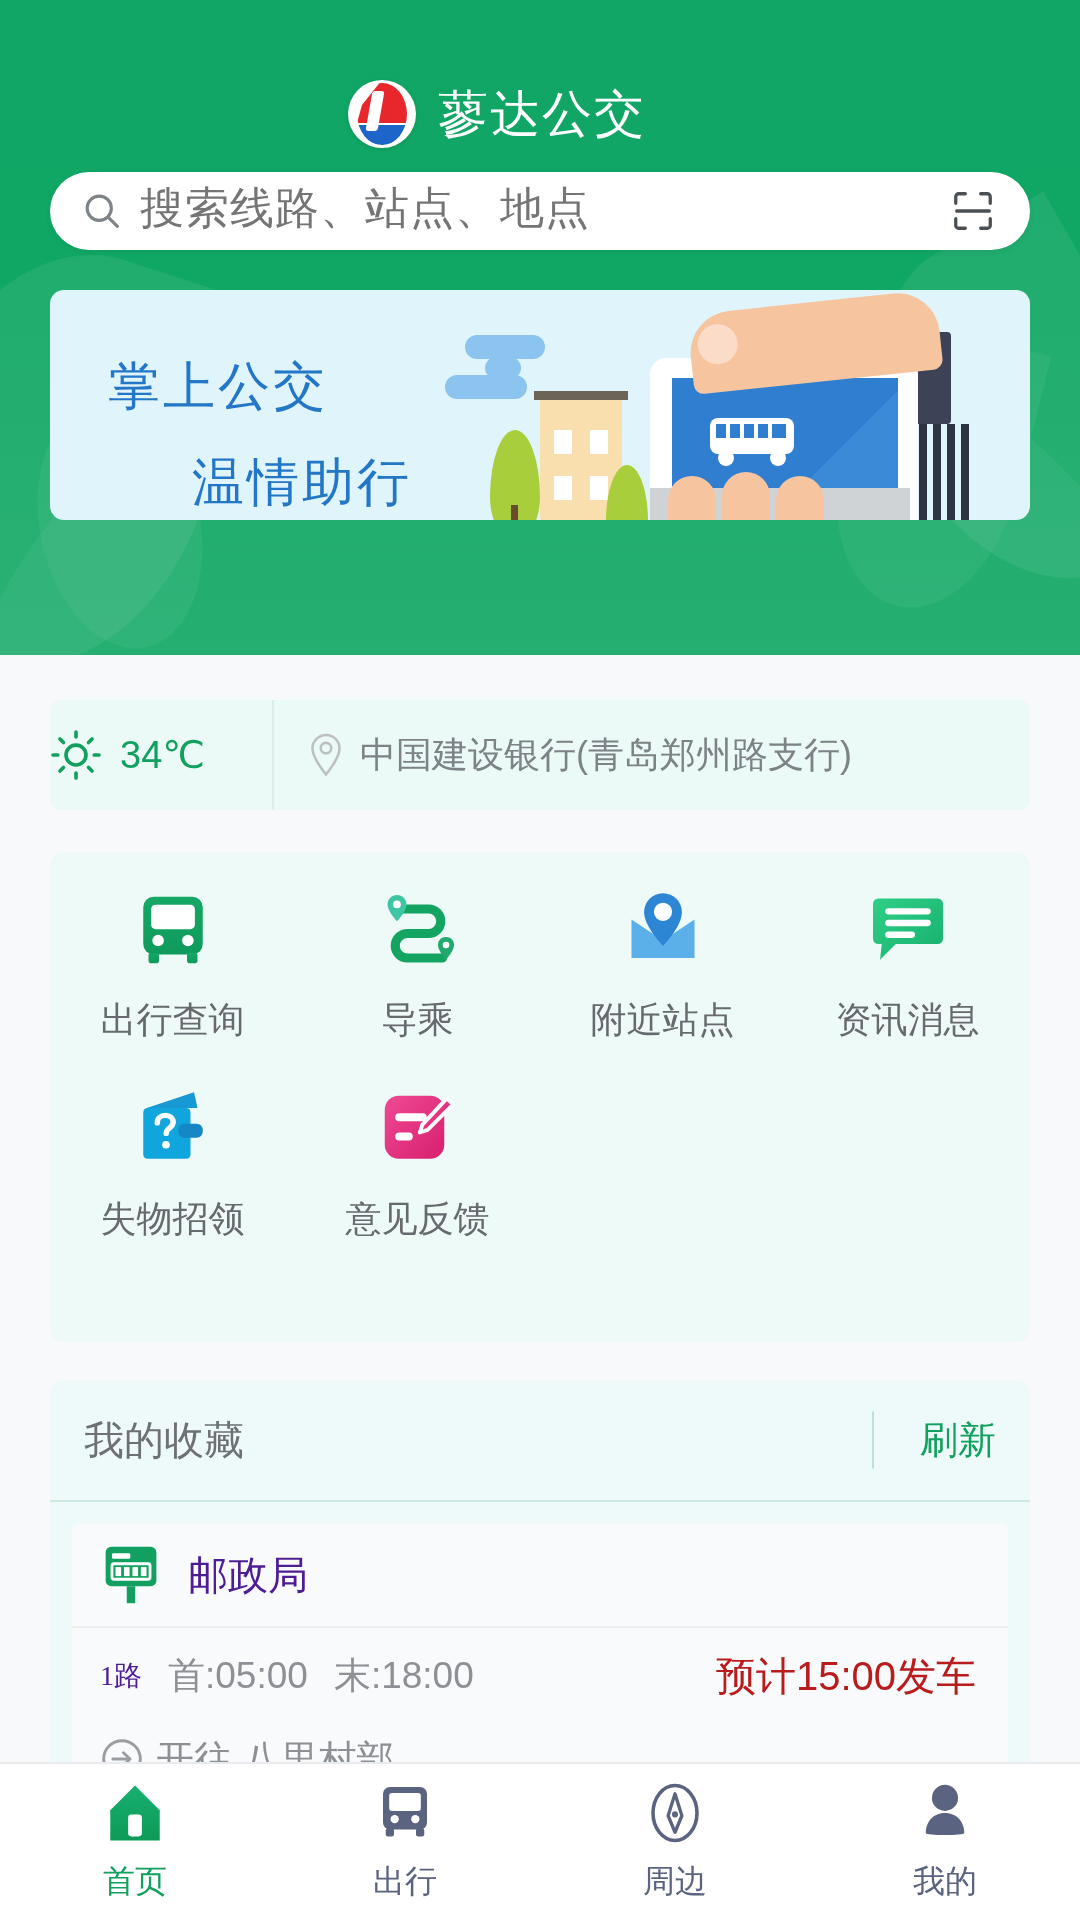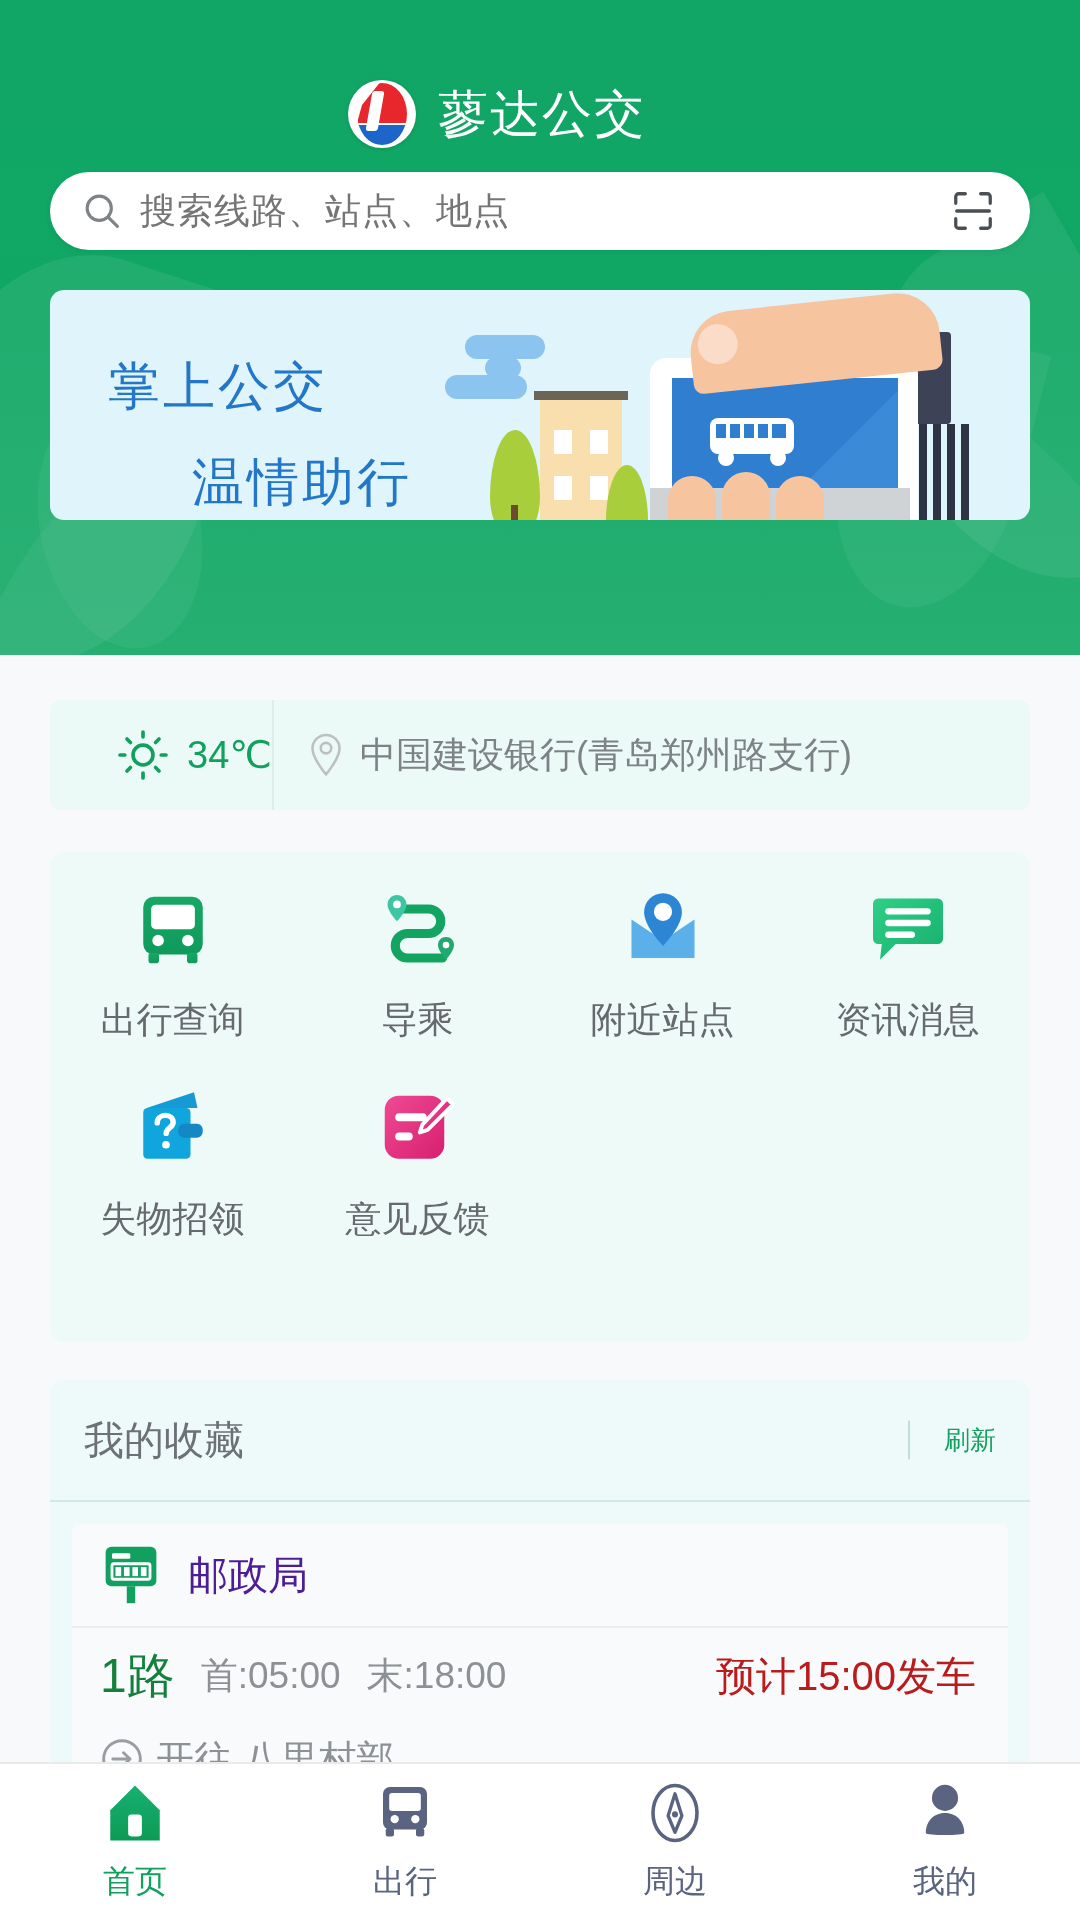--- a/index.html
+++ b/index.html
@@ -116,23 +116,23 @@
     background: #ffffff;
     border-radius: 39px;
     display: flex; align-items: center;
     padding: 0 34px 0 30px;
     box-shadow: 0 2px 6px rgba(0,0,0,0.06);
   }
   .search-ico { width: 44px; height: 44px; flex: 0 0 auto; }
   .search-ph {
     flex: 1 1 auto;
     margin-left: 16px;
-    color: #b91c1c; font-size: 36px; letter-spacing: 1px;
+    color: #b91c1c; font-size: 44px; letter-spacing: 1px;
     background: transparent; border: none; outline: none;
-    font-family: Liberation Serif, serif;
+    font-family: Liberation Mono, monospace;
   }
   .scan-ico { width: 46px; height: 46px; flex: 0 0 auto; }
 
   
   .banner {
     position: absolute; left: 50px; top: 290px;
     width: 980px; height: 230px;
     background: #dff4fb;
     border-radius: 14px;
     overflow: hidden;
@@ -247,21 +247,21 @@
   
   .weather {
     position: absolute; left: 50px; top: 700px;
     width: 980px; height: 110px;
     background: #ecfaf7;
     border-radius: 10px;
     display: flex; align-items: center;
   }
   .weather .left {
     width: 224px; height: 100%;
-    display: flex; align-items: center; justify-content: flex-end; gap: 18px;
+    display: flex; align-items: center; justify-content: flex-start; gap: 18px;
     border-right: 2px solid #dceeea;
   }
   .sun-ico { width: 52px; height: 52px; }
   .temp { color: #12a05f; font-size: 38px; }
   .weather .right {
     flex: 1 1 auto; height: 100%;
     display: flex; align-items: center; gap: 16px;
     padding-left: 34px;
   }
   .pin-ico { width: 36px; height: 46px; flex: 0 0 auto; }
@@ -296,42 +296,42 @@
   }
   .fav-head {
     position: relative;
     height: 122px;
     display: flex; align-items: center;
     border-bottom: 2px solid #cfe9e3;
   }
   .fav-title { margin-left: 34px; color: #6d7175; font-size: 40px; }
   .fav-refresh {
     position: absolute; right: 34px; top: 50%; transform: translateY(-50%);
-    color: #12a05f; font-size: 26px; padding-left: 34px;
+    color: #12a05f; font-size: 38px; padding-left: 46px;
     border-left: 2px solid #bfe0d7; line-height: 1.5;
     cursor: pointer;
   }
   .fav-item {
     margin: 22px 22px 0 22px;
     background: #f9fafb;
     border-radius: 6px;
     overflow: hidden;
   }
   .fav-stop {
     height: 104px; display: flex; align-items: center; gap: 26px;
     padding-left: 28px;
     border-bottom: 2px solid #ededee;
   }
   .stop-ico { width: 62px; height: 62px; flex: 0 0 auto; }
   .stop-name { color: #4c1d95; font-size: 40px; }
   .fav-route {
     height: 96px; display: flex; align-items: center;
     padding: 0 32px 0 28px;
   }
-  .r-no { color: #15803d; font-size: 48px; }
+  .r-no { color: #4c1d95; font-size: 28px; font-family: Liberation Serif, serif; }
   .r-times { color: #8d9095; font-size: 37px; margin-left: 26px; }
   .r-eta { margin-left: auto; color: #b91c1c; font-size: 40px; }
   .fav-dir {
     height: 70px; display: flex; align-items: center; gap: 12px;
     padding-left: 28px;
     color: #8d9095; font-size: 38px;
   }
   .arrow-ico { width: 44px; height: 44px; flex: 0 0 auto; }
 
   

